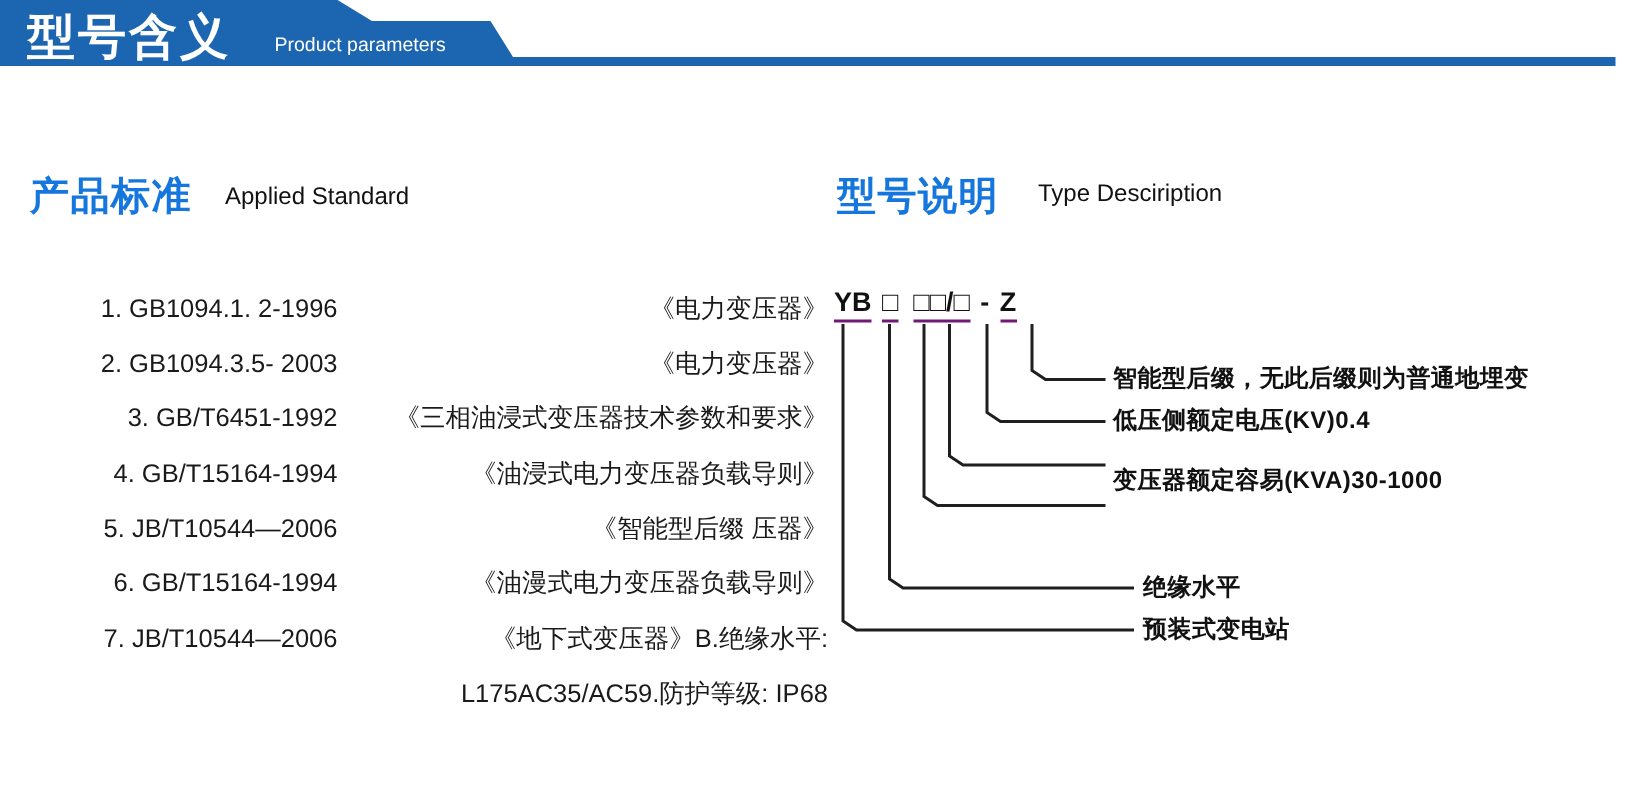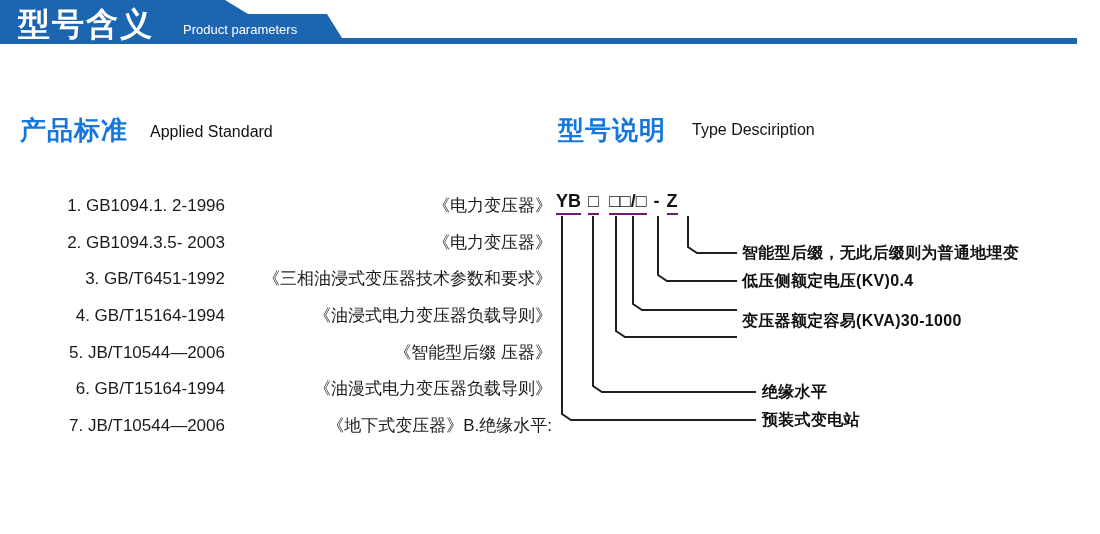--- a/index.html
+++ b/index.html
@@ -88,20 +88,21 @@
     <div class="std-row">
       <span class="code">6. GB/T15164-1994</span>
       <span class="name">《油漫式电力变压器负载导则》</span>
     </div>
     <div class="std-row">
       <span class="code">7. JB/T10544—2006</span>
       <span class="name">《地下式变压器》B.绝缘水平:</span>
     </div>
     <div class="std-row">
       <span class="code"></span>
+      <span class="name">L175AC35/AC59.防护等级: IP68</span>
     </div>
   </div>
 
   <div class="diagram">
 
     <div class="model-code">
       <span class="seg u">YB</span><span class="seg u box1">□</span><span class="seg u box2">□□/□</span><span class="seg dash">-</span><span class="seg u zee">Z</span>
     </div>
 
     <svg class="lines" viewBox="0 0 550 280" preserveAspectRatio="none">

